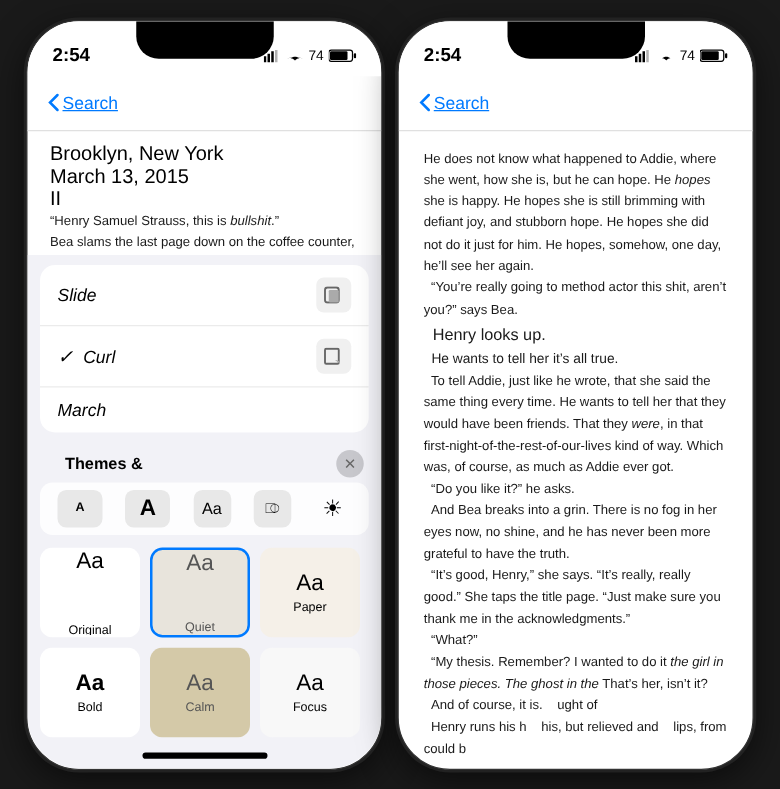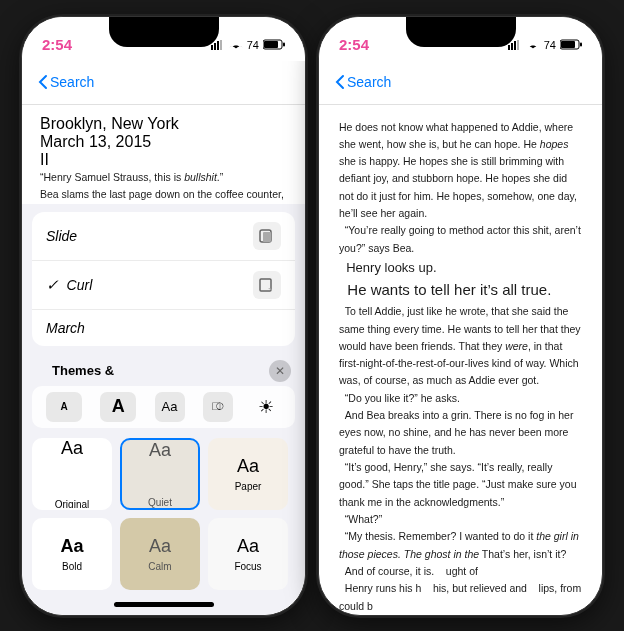--- a/index.html
+++ b/index.html
@@ -35,21 +35,21 @@
       display: flex;
       align-items: center;
       justify-content: space-between;
       padding: 12px 20px 0 20px;
       position: relative;
       z-index: 10;
     }
     .status-bar .time {
       font-size: 15px;
       font-weight: 600;
-      color: #ec4899;
+      color: #000000;
     }
     .status-icons {
       display: flex;
       align-items: center;
       gap: 4px;
       font-size: 11px;
       color: #000;
     }
     .notch {
       position: absolute;
@@ -70,20 +70,21 @@
       align-items: center;
       padding: 0 16px;
       border-bottom: 1px solid #e0e0e0;
     }
     .nav-back {
       display: flex;
       align-items: center;
       color: #007aff;
       font-size: 14px;
       gap: 2px;
+      text-decoration: underline;
     }
     .nav-back svg {
       width: 10px;
       height: 16px;
     }
     
     .bottom-panel {
       position: absolute;
       bottom: 0;
       left: 0;
@@ -407,21 +408,21 @@
           <path d="M8 2 L2 8 L8 14" stroke="#007aff" stroke-width="2" stroke-linecap="round"></path>
         </svg>
         <span>Search</span>
       </div>
     </div>
 
     <div class="book-content-right">
       <p style="font-size:10.5px;line-height:1.65;">He does not know what happened to Addie, where she went, how she is, but he can hope. He <em>hopes</em> she is happy. He hopes she is still brimming with defiant joy, and stubborn hope. He hopes she did not do it just for him. He hopes, somehow, one day, he’ll see her again.</p>
       <p style="font-size:10.5px;line-height:1.65;">&nbsp;&nbsp;“You’re really going to method actor this shit, aren’t you?” says Bea.</p>
       <p style="font-size:13px;line-height:1.65;">&nbsp;&nbsp;Henry looks up.</p>
-      <p style="font-size:15px;line-height:1.65;">&nbsp;&nbsp;He wants to tell her it’s all true.</p>
+      <p style="font-size:11px;line-height:1.65;">&nbsp;&nbsp;He wants to tell her it’s all true.</p>
       <p style="font-size:10.5px;line-height:1.65;">&nbsp;&nbsp;To tell Addie, just like he wrote, that she said the same thing every time. He wants to tell her that they would have been friends. That they <em>were</em>, in that first-night-of-the-rest-of-our-lives kind of way. Which was, of course, as much as Addie ever got.</p>
       <p style="font-size:10.5px;line-height:1.65;">&nbsp;&nbsp;“Do you like it?” he asks.</p>
       <p style="font-size:10.5px;line-height:1.65;">&nbsp;&nbsp;And Bea breaks into a grin. There is no fog in her eyes now, no shine, and he has never been more grateful to have the truth.</p>
       <p style="font-size:10.5px;line-height:1.65;">&nbsp;&nbsp;“It’s good, Henry,” she says. “It’s really, really good.” She taps the title page. “Just make sure you thank me in the acknowledgments.”</p>
       <p style="font-size:10.5px;line-height:1.65;">&nbsp;&nbsp;“What?”</p>
       <p style="font-size:10.5px;line-height:1.65;">&nbsp;&nbsp;“My thesis. Remember? I wanted to do it <em>the girl in those pieces. The ghost in the</em> That’s her, isn’t it?</p>
       <p style="font-size:10.5px;line-height:1.65;">&nbsp;&nbsp;And of course, it is.&nbsp;&nbsp;&nbsp;&nbsp;ught of</p>
       <p style="font-size:10.5px;line-height:1.65;">&nbsp;&nbsp;Henry runs his h&nbsp;&nbsp;&nbsp;&nbsp;his, but relieved and&nbsp;&nbsp;&nbsp;&nbsp;lips, from could b</p>
 
     </div>

